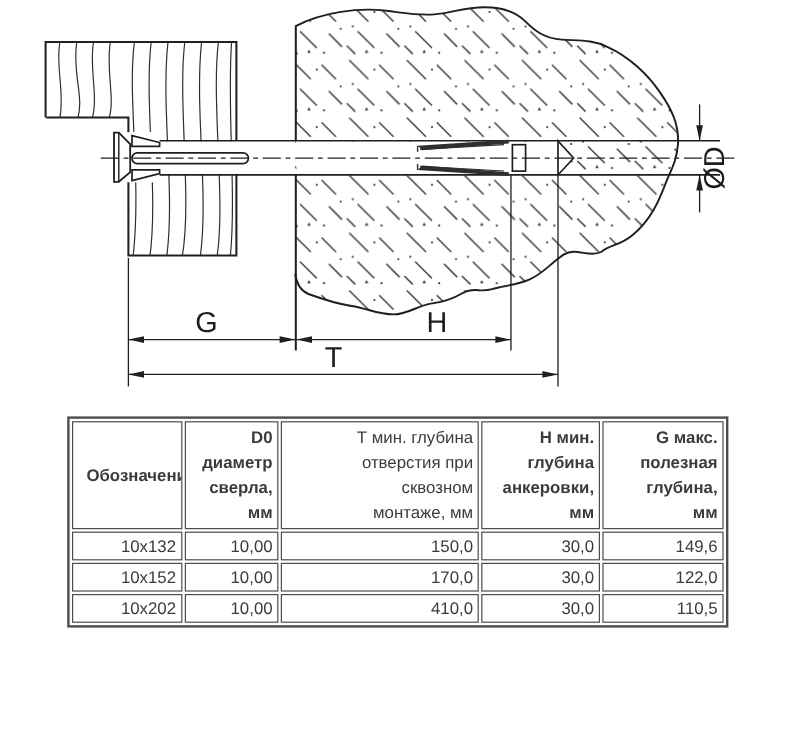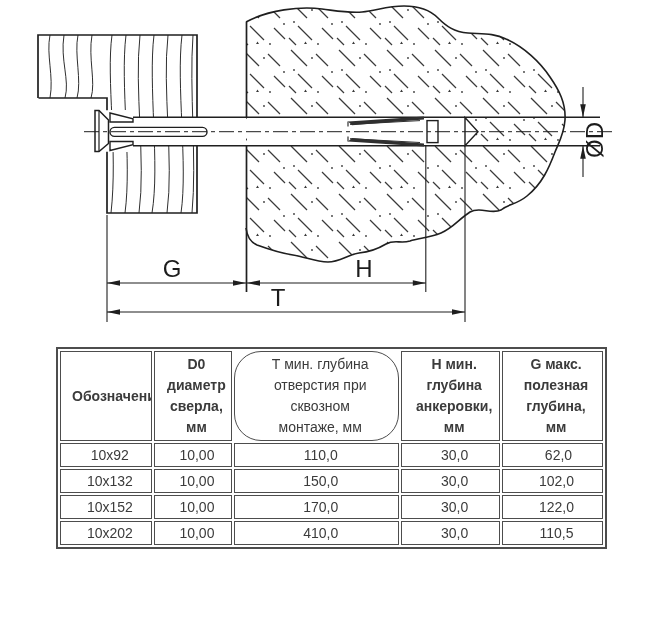--- a/index.html
+++ b/index.html
@@ -11,28 +11,28 @@
   svg text { font-family:"Liberation Sans", sans-serif; fill:#1c1c1c; }
 
   table.spec {
     position:absolute; left:56px; top:347px; width:551px;
     border-collapse:separate; border-spacing:2px;
     border:2px solid #4d4d4d; background:#fff;
     table-layout:fixed;
     font-size:14px; color:#3b3b3b;
   }
   table.spec th, table.spec td {
-    border:1px solid #4d4d4d; text-align:center; vertical-align:middle;
+    border:1px solid #4d4d4d; text-align:right; vertical-align:middle;
     font-weight:normal; overflow:hidden;
   }
   table.spec th {
     height:82px; padding:2px 4px 2px 11px;
     white-space:pre-line; line-height:21px; font-weight:bold;
   }
-  table.spec th.light { font-weight:normal;border-radius:27px; }
+  table.spec th.light { font-weight:normal; }
   table.spec td {
     height:20px; padding:1px 4px 1px 12px; white-space:pre;
   }
 </style>
 </head>
 <body>
 
 <div class="page">
 
   <div class="drawing">
@@ -194,32 +194,25 @@
 монтаже, мм</th>
         <th>Н мин.
 глубина
 анкеровки,
 мм</th>
         <th>G макс.
 полезная
 глубина, мм</th>
       </tr>
       <tr>
-        <td>10x92</td>
-        <td>10,00</td>
-        <td>110,0</td>
-        <td>30,0</td>
-        <td> 62,0</td>
-      </tr>
-      <tr>
         <td>10x132</td>
         <td>10,00</td>
         <td>150,0</td>
         <td>30,0</td>
-        <td>102,0</td>
+        <td>149,6</td>
       </tr>
       <tr>
         <td>10x152</td>
         <td>10,00</td>
         <td>170,0</td>
         <td>30,0</td>
         <td>122,0</td>
       </tr>
       <tr>
         <td>10x202</td>

